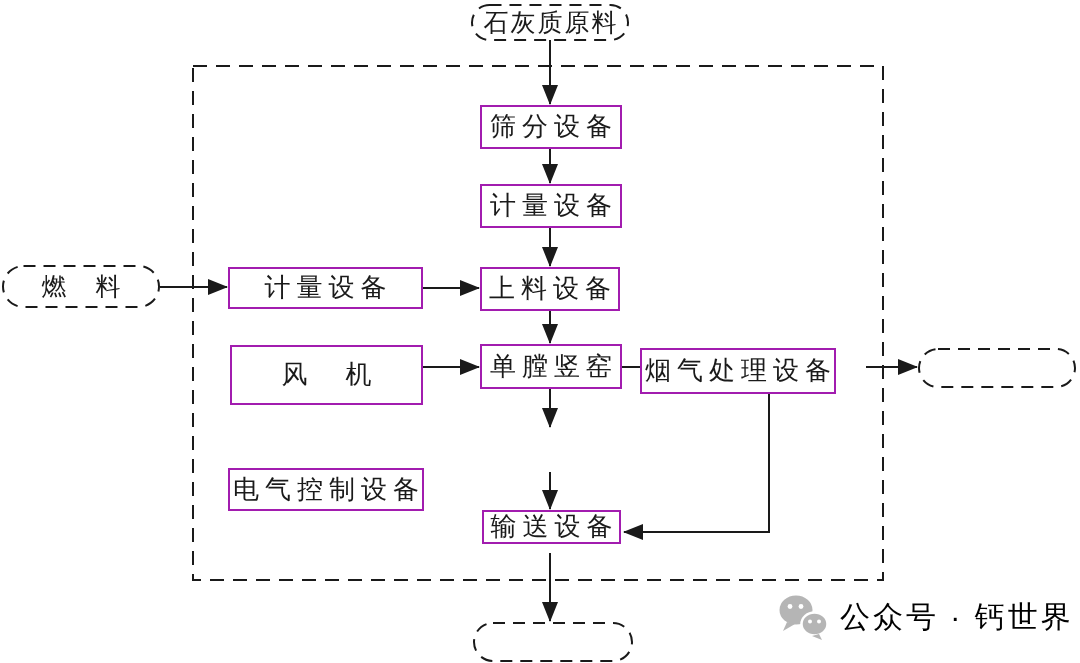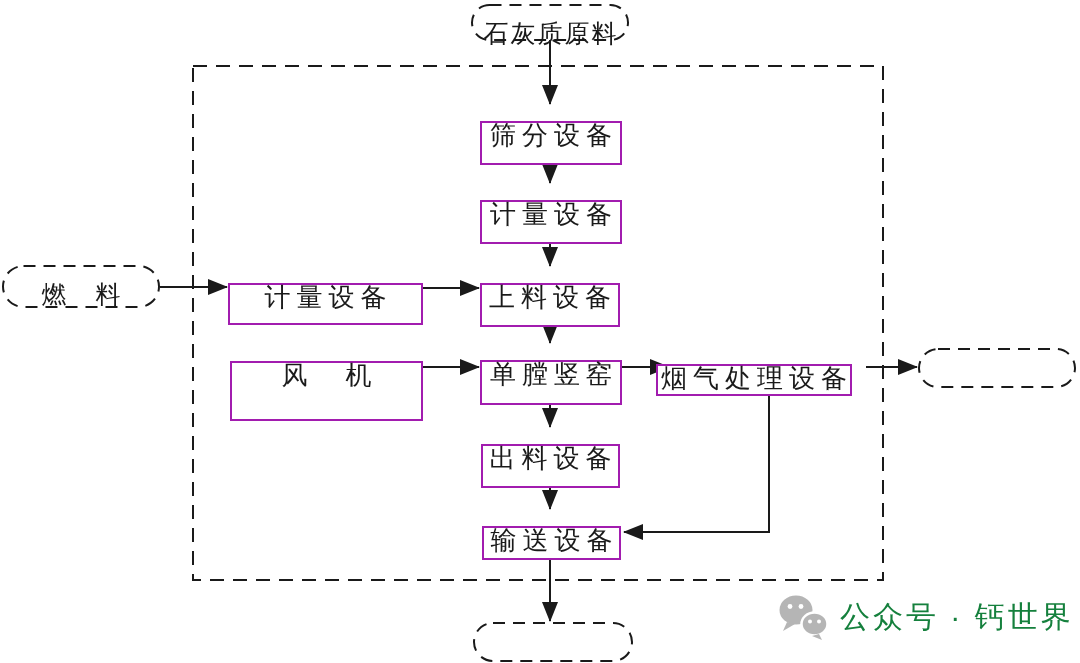--- a/index.html
+++ b/index.html
@@ -10,24 +10,24 @@
     background: #ffffff;
     font-family: "Liberation Serif", "DejaVu Serif", serif;
     color: #1a1a1a;
     overflow: hidden;
   }
   #wires { position: absolute; left: 0; top: 0; }
 
   .node {
     position: absolute;
     display: flex;
+    align-items: center;
     justify-content: center;
     box-sizing: border-box;
     background: transparent;
-    margin-top: 16px;
   }
   .box { border: 2px solid #a21caf; background: #ffffff; }
   .lbl {
     font-size: 26px;
     letter-spacing: 6px;
     line-height: 1;
     white-space: nowrap;
     text-indent: 6px; 
   }
   .lbl.small-ls { letter-spacing: 2px; font-size: 25px; text-indent: 2px; }
@@ -35,41 +35,41 @@
   
   #n-screening        { left: 480px; top: 105px; width: 142px; height: 44px; }
   #n-metering-top     { left: 480px; top: 184px; width: 142px; height: 44px; }
   #n-feeding          { left: 480px; top: 267px; width: 140px; height: 44px; }
   #n-kiln             { left: 480px; top: 344px; width: 142px; height: 45px; }
   #n-discharge        { left: 481px; top: 428px; width: 139px; height: 44px; }
   #n-conveying        { left: 482px; top: 510px; width: 139px; height: 34px; }
   #n-metering-fuel    { left: 228px; top: 267px; width: 195px; height: 42px; }
   #n-fan              { left: 230px; top: 345px; width: 193px; height: 60px; }
   #n-electrical       { left: 228px; top: 468px; width: 196px; height: 43px; }
-  #n-fluegastreat     { left: 656px; top: 348px; width: 196px; height: 32px; }
+  #n-fluegastreat     { left: 640px; top: 348px; width: 196px; height: 46px; }
 
   
   #n-limestone        { left: 472px; top: 5px;   width: 156px; height: 35px; }
   #n-fuel             { left: 3px;   top: 266px; width: 156px; height: 41px; }
   #n-fluegas          { left: 919px; top: 349px; width: 156px; height: 38px; }
   #n-product          { left: 474px; top: 623px; width: 158px; height: 38px; }
 
   .watermark {
     position: absolute;
     left: 776px;
     top: 594px;
     display: flex;
     align-items: center;
     gap: 10px;
   }
   .wm-text {
     font-family: "Liberation Sans", "DejaVu Sans", sans-serif;
     font-size: 30px;
     letter-spacing: 3px;
-    color: #15803d;
+    color: #000000;
     line-height: 1;
     white-space: nowrap;
   }
 </style>
 </head>
 <body>
 
 <div id="stage">
 
   <svg id="wires" width="1080" height="663" viewBox="0 0 1080 663">
@@ -115,31 +115,31 @@
   </div>
   <div class="node box" id="n-metering-top">
     <span class="lbl">计量设备</span>
   </div>
   <div class="node box" id="n-kiln">
     <span class="lbl">单膛竖窑</span>
   </div>
   <div class="node box" id="n-feeding">
     <span class="lbl">上料设备</span>
   </div>
-  <div class="node box" id="n-discharge">
-    <span class="lbl">出料设备</span>
-  </div>
   <div class="node box" id="n-conveying">
     <span class="lbl">输送设备</span>
   </div>
   <div class="node box" id="n-metering-fuel">
     <span class="lbl">计量设备</span>
   </div>
   <div class="node box" id="n-fan">
     <span class="lbl">风　机</span>
+  </div>
+  <div class="node box" id="n-electrical">
+    <span class="lbl">电气控制设备</span>
   </div>
   <div class="node box" id="n-fluegastreat">
     <span class="lbl">烟气处理设备</span>
   </div>
 
   <div class="watermark">
     <svg width="54" height="46" viewBox="0 0 54 46">
       <ellipse cx="20" cy="16" rx="16.5" ry="14.5" fill="#b5b5b5"></ellipse>
       <path d="M11 28 L7 37 L19 30 Z" fill="#b5b5b5"></path>
       <circle cx="14" cy="12.5" r="2.4" fill="#ffffff"></circle>

